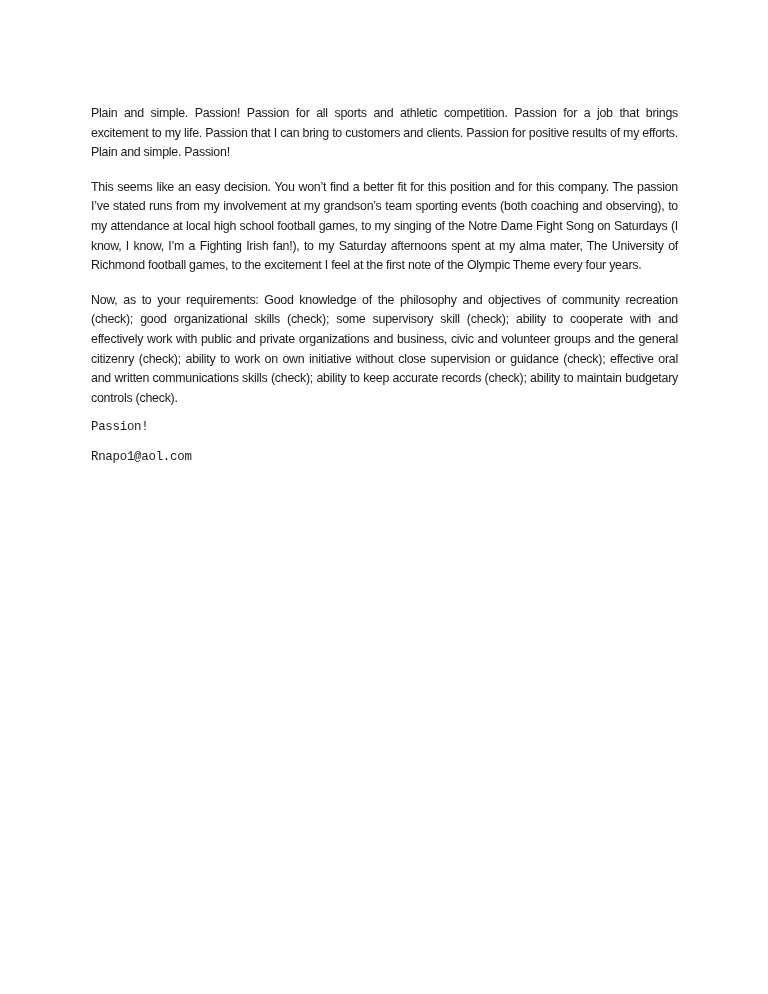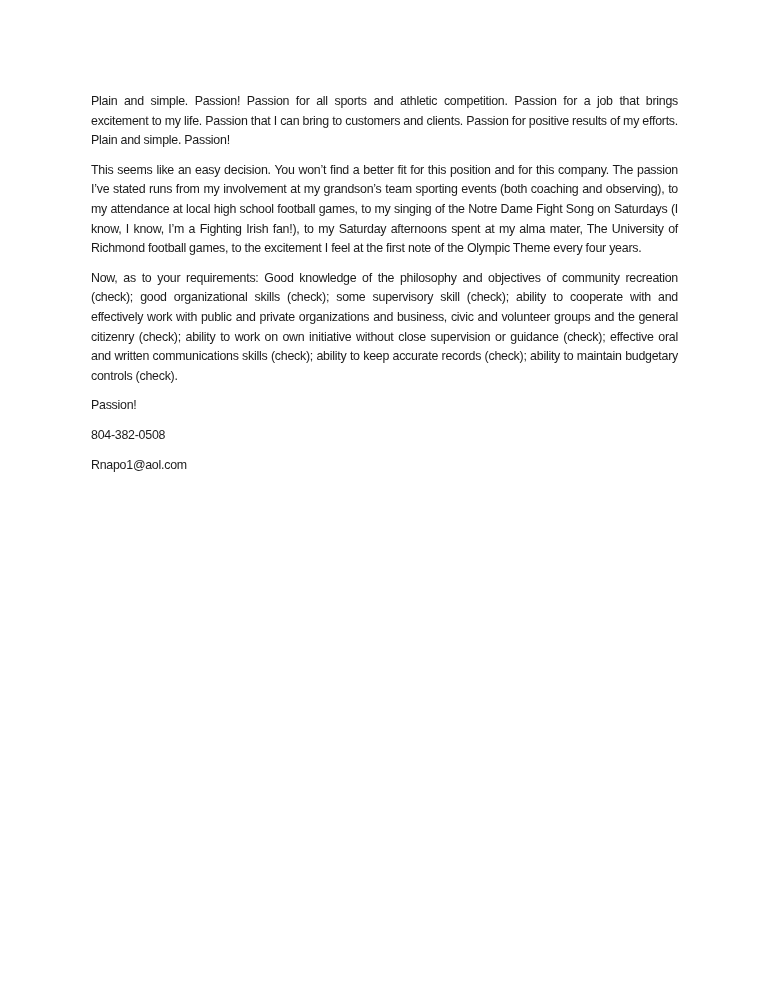--- a/index.html
+++ b/index.html
@@ -18,32 +18,32 @@
       left: 91px;
       top: 89px;
       width: 587px;
       font-family: "Liberation Sans", sans-serif;
       font-size: 12.4px;
       line-height: 19.6px;
       color: #1a1a1a;
       letter-spacing: -0.25px;
     }
     .para {
-      margin: 3px 0 10px 0;
+      margin: 15px 0 10px 0;
       text-align: justify;
     }
     .line {
       margin: 0 0 10px 0;
       text-align: left;
       white-space: nowrap;
+      font-family: Liberation Mono, monospace;
     }
   </style>
 </head>
 <body>
 
 <div class="page">
   <p class="para">Plain and simple. Passion!  Passion for all sports and athletic competition. Passion for a job that brings excitement to my life. Passion that I can bring to customers and clients. Passion for positive results of my efforts. Plain and simple.  Passion!</p>
   <p class="para">This seems like an easy decision. You won’t find a better fit for this position and for this company. The passion I’ve stated runs from my involvement at my grandson’s team sporting events (both coaching and observing), to my attendance at local high school football games, to my singing of the Notre Dame Fight Song on Saturdays (I know, I know, I’m a Fighting Irish fan!), to my Saturday afternoons spent at my alma mater, The University of Richmond football games, to the excitement I feel at the first note of the Olympic Theme every four years.</p>
   <p class="para">Now, as to your requirements:  Good knowledge of the philosophy and objectives of community recreation (check);  good organizational skills (check); some supervisory skill (check); ability to cooperate with and effectively work with public and private organizations and business, civic and volunteer groups and the general citizenry (check); ability to work on own initiative without close supervision or guidance (check); effective oral and written communications skills (check); ability to keep accurate records (check); ability to maintain budgetary controls (check).</p>
   <p class="line">Passion!</p>
-  <p class="line">804-382-0508</p>
   <p class="line">Rnapo1@aol.com</p>
 </div>
 
 </body></html>

